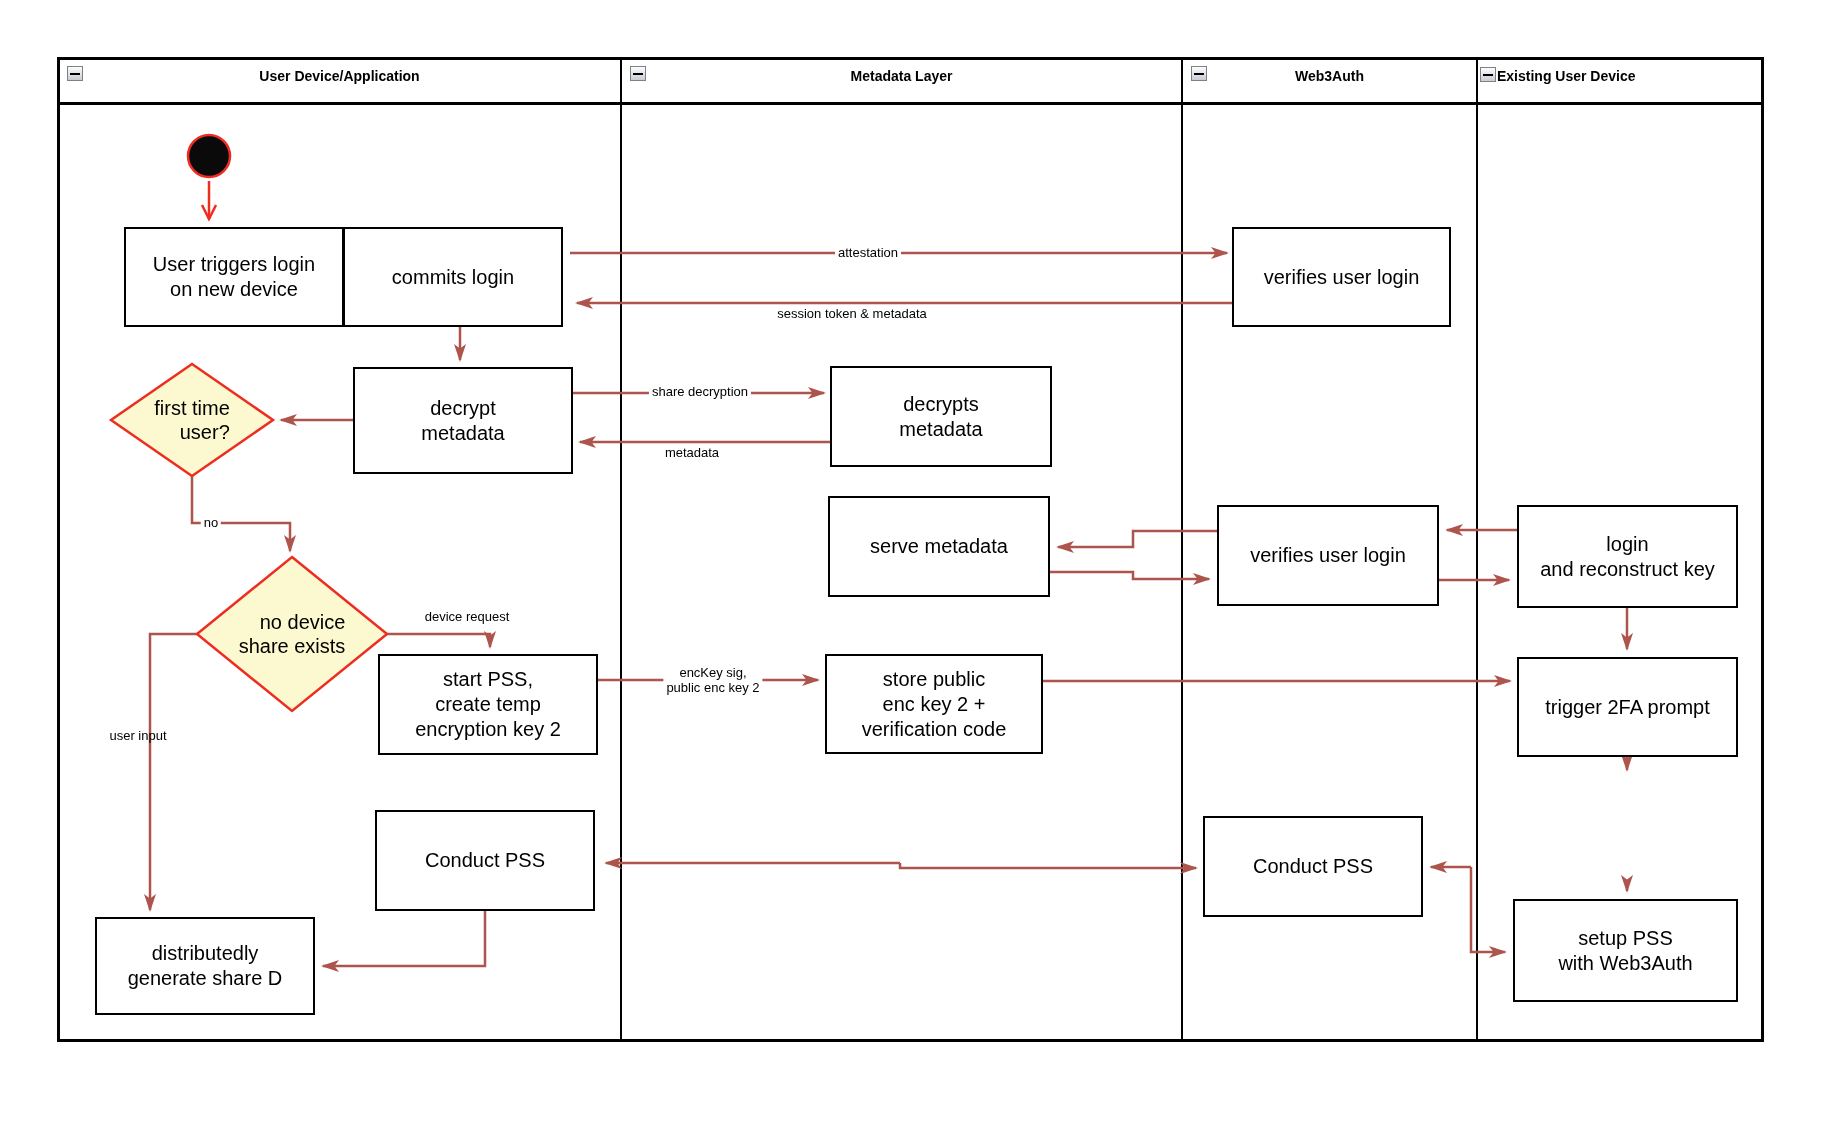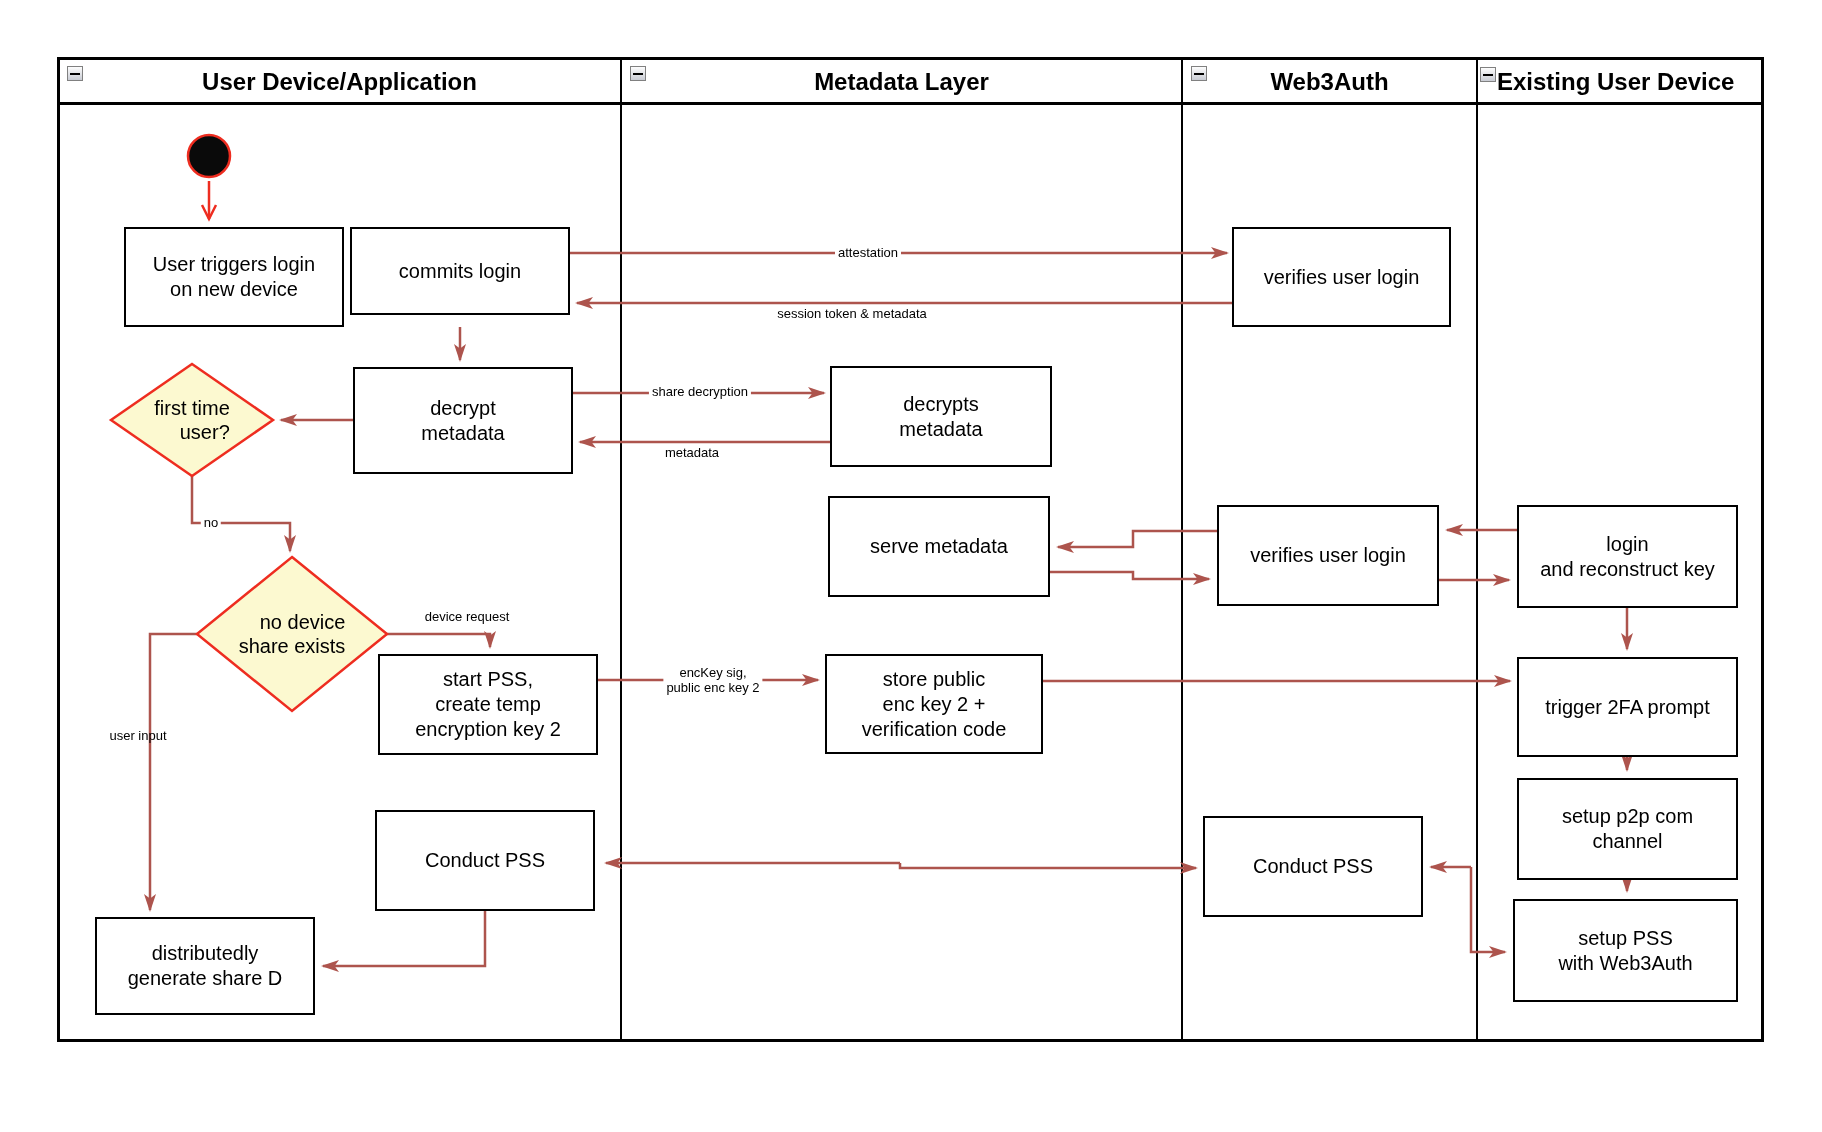--- a/index.html
+++ b/index.html
@@ -2,21 +2,21 @@
 <html><head>
 <meta charset="utf-8">
 <style>
   html,body{margin:0;padding:0;background:#fff;}
   #canvas{position:relative;width:1822px;height:1132px;background:#ffffff;overflow:hidden;
           font-family:"Liberation Sans","DejaVu Sans",sans-serif;color:#000;}
   
   .frame{position:absolute;left:57px;top:57px;width:1707px;height:985px;border:3px solid #000;box-sizing:border-box;background:#fff;}
   .header-row{position:absolute;left:57px;top:57px;width:1707px;height:48px;border-bottom:3px solid #000;box-sizing:border-box;}
   .vdiv{position:absolute;top:57px;height:985px;width:2px;background:#000;}
-  .lane-title{position:absolute;top:68px;font-size:24px;font-weight:bold;text-align:center;white-space:nowrap;}
+  .lane-title{position:absolute;top:68px;font-size:14px;font-weight:bold;text-align:center;white-space:nowrap;}
   .collapse{position:absolute;width:16px;height:15px;border:1px solid #808080;background:linear-gradient(#fdfdfd,#c9ccd4);box-sizing:border-box;}
   .collapse .bar{position:absolute;left:2px;right:2px;top:6px;height:2px;background:#000;}
   
   svg.wires{position:absolute;left:0;top:0;z-index:1;}
   
   .node{position:absolute;background:#fff;border:2px solid #000;box-sizing:border-box;
         display:flex;align-items:center;justify-content:center;text-align:center;
         font-size:20px;line-height:1.25;white-space:pre-line;z-index:2;}
   .dtext{position:absolute;transform:translate(-50%,-50%);text-align:right;font-size:20px;line-height:1.2;white-space:pre-line;z-index:3;}
   .elabel{position:absolute;transform:translate(-50%,-50%);text-align:center;font-size:13px;line-height:1.15;white-space:pre-line;z-index:3;}
@@ -87,39 +87,37 @@
       <path d="M1471,867 L1431,867" marker-end="url(#ah)"></path>
       <path d="M1471,867 L1471,952 L1505,952" marker-end="url(#ah)"></path>
     </g>
     <circle cx="209" cy="156" r="21" fill="#0a0a0a" stroke="#ee2d20" stroke-width="2.5"></circle>
     <polygon points="192,364 273,420 192,476 111,420" fill="#fcf9d0" stroke="#ee2d20" stroke-width="2.5"></polygon>
     <polygon points="292,557 387,634 292,711 197,634" fill="#fcf9d0" stroke="#ee2d20" stroke-width="2.5"></polygon>
   </svg>
 
   <div class="node" style="left:100px;top:227px;width:220px;height:100px;margin-left:24px;">User triggers login
 on new device</div>
-  <div class="node" style="left:350px;top:227px;width:220px;height:88px;">commits login</div>
+  <div class="node" style="left:343px;top:227px;width:220px;height:100px;">commits login</div>
   <div class="node" style="left:1232px;top:227px;width:219px;height:100px;">verifies user login</div>
   <div class="node" style="left:353px;top:367px;width:220px;height:107px;">decrypt
 metadata</div>
   <div class="node" style="left:830px;top:366px;width:222px;height:101px;">decrypts
 metadata</div>
   <div class="node" style="left:828px;top:496px;width:222px;height:101px;">serve metadata</div>
   <div class="node" style="left:1217px;top:505px;width:222px;height:101px;">verifies user login</div>
   <div class="node" style="left:1517px;top:505px;width:221px;height:103px;">login
 and reconstruct key</div>
   <div class="node" style="left:378px;top:654px;width:220px;height:101px;">start PSS,
 create temp
 encryption key 2</div>
   <div class="node" style="left:825px;top:654px;width:218px;height:100px;">store public
 enc key 2 +
 verification code</div>
   <div class="node" style="left:1517px;top:657px;width:221px;height:100px;">trigger 2FA prompt</div>
-  <div class="node" style="left:1517px;top:778px;width:221px;height:102px;">setup p2p com
-channel</div>
   <div class="node" style="left:1513px;top:899px;width:225px;height:103px;">setup PSS
 with Web3Auth</div>
   <div class="node" style="left:375px;top:810px;width:220px;height:101px;">Conduct PSS</div>
   <div class="node" style="left:1203px;top:816px;width:220px;height:101px;">Conduct PSS</div>
   <div class="node" style="left:95px;top:917px;width:220px;height:98px;">distributedly
 generate share D</div>
 
   <div class="dtext" style="left:192px;top:420px;">first time
 user?</div>
   <div class="dtext" style="left:292px;top:634px;">no device

